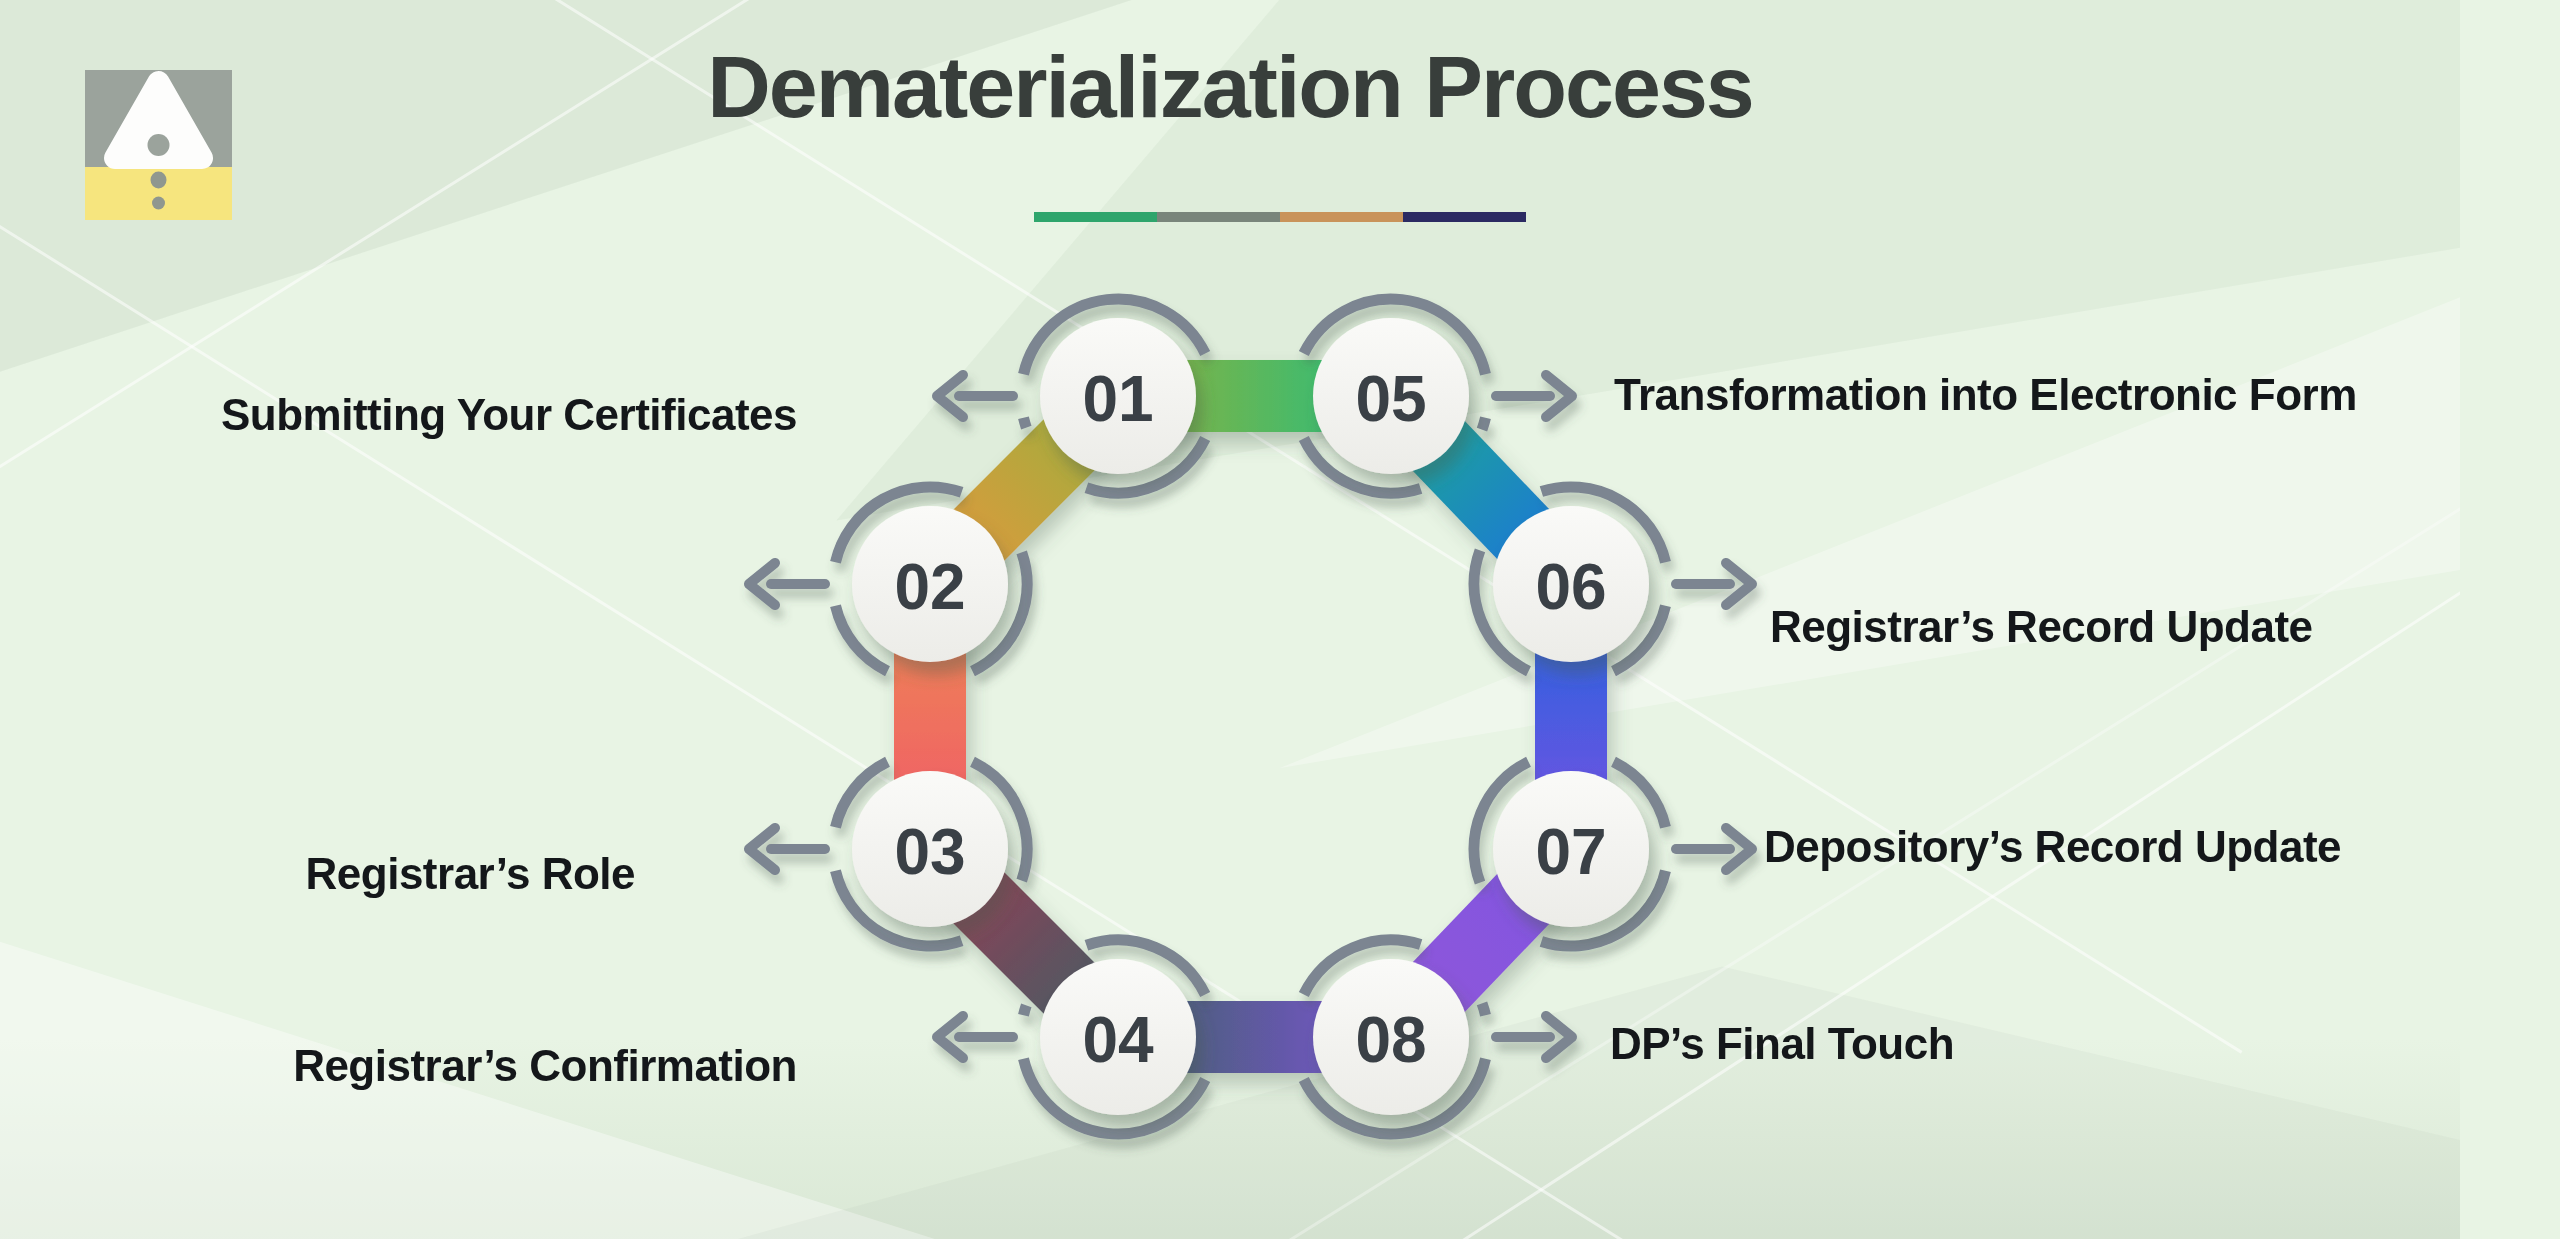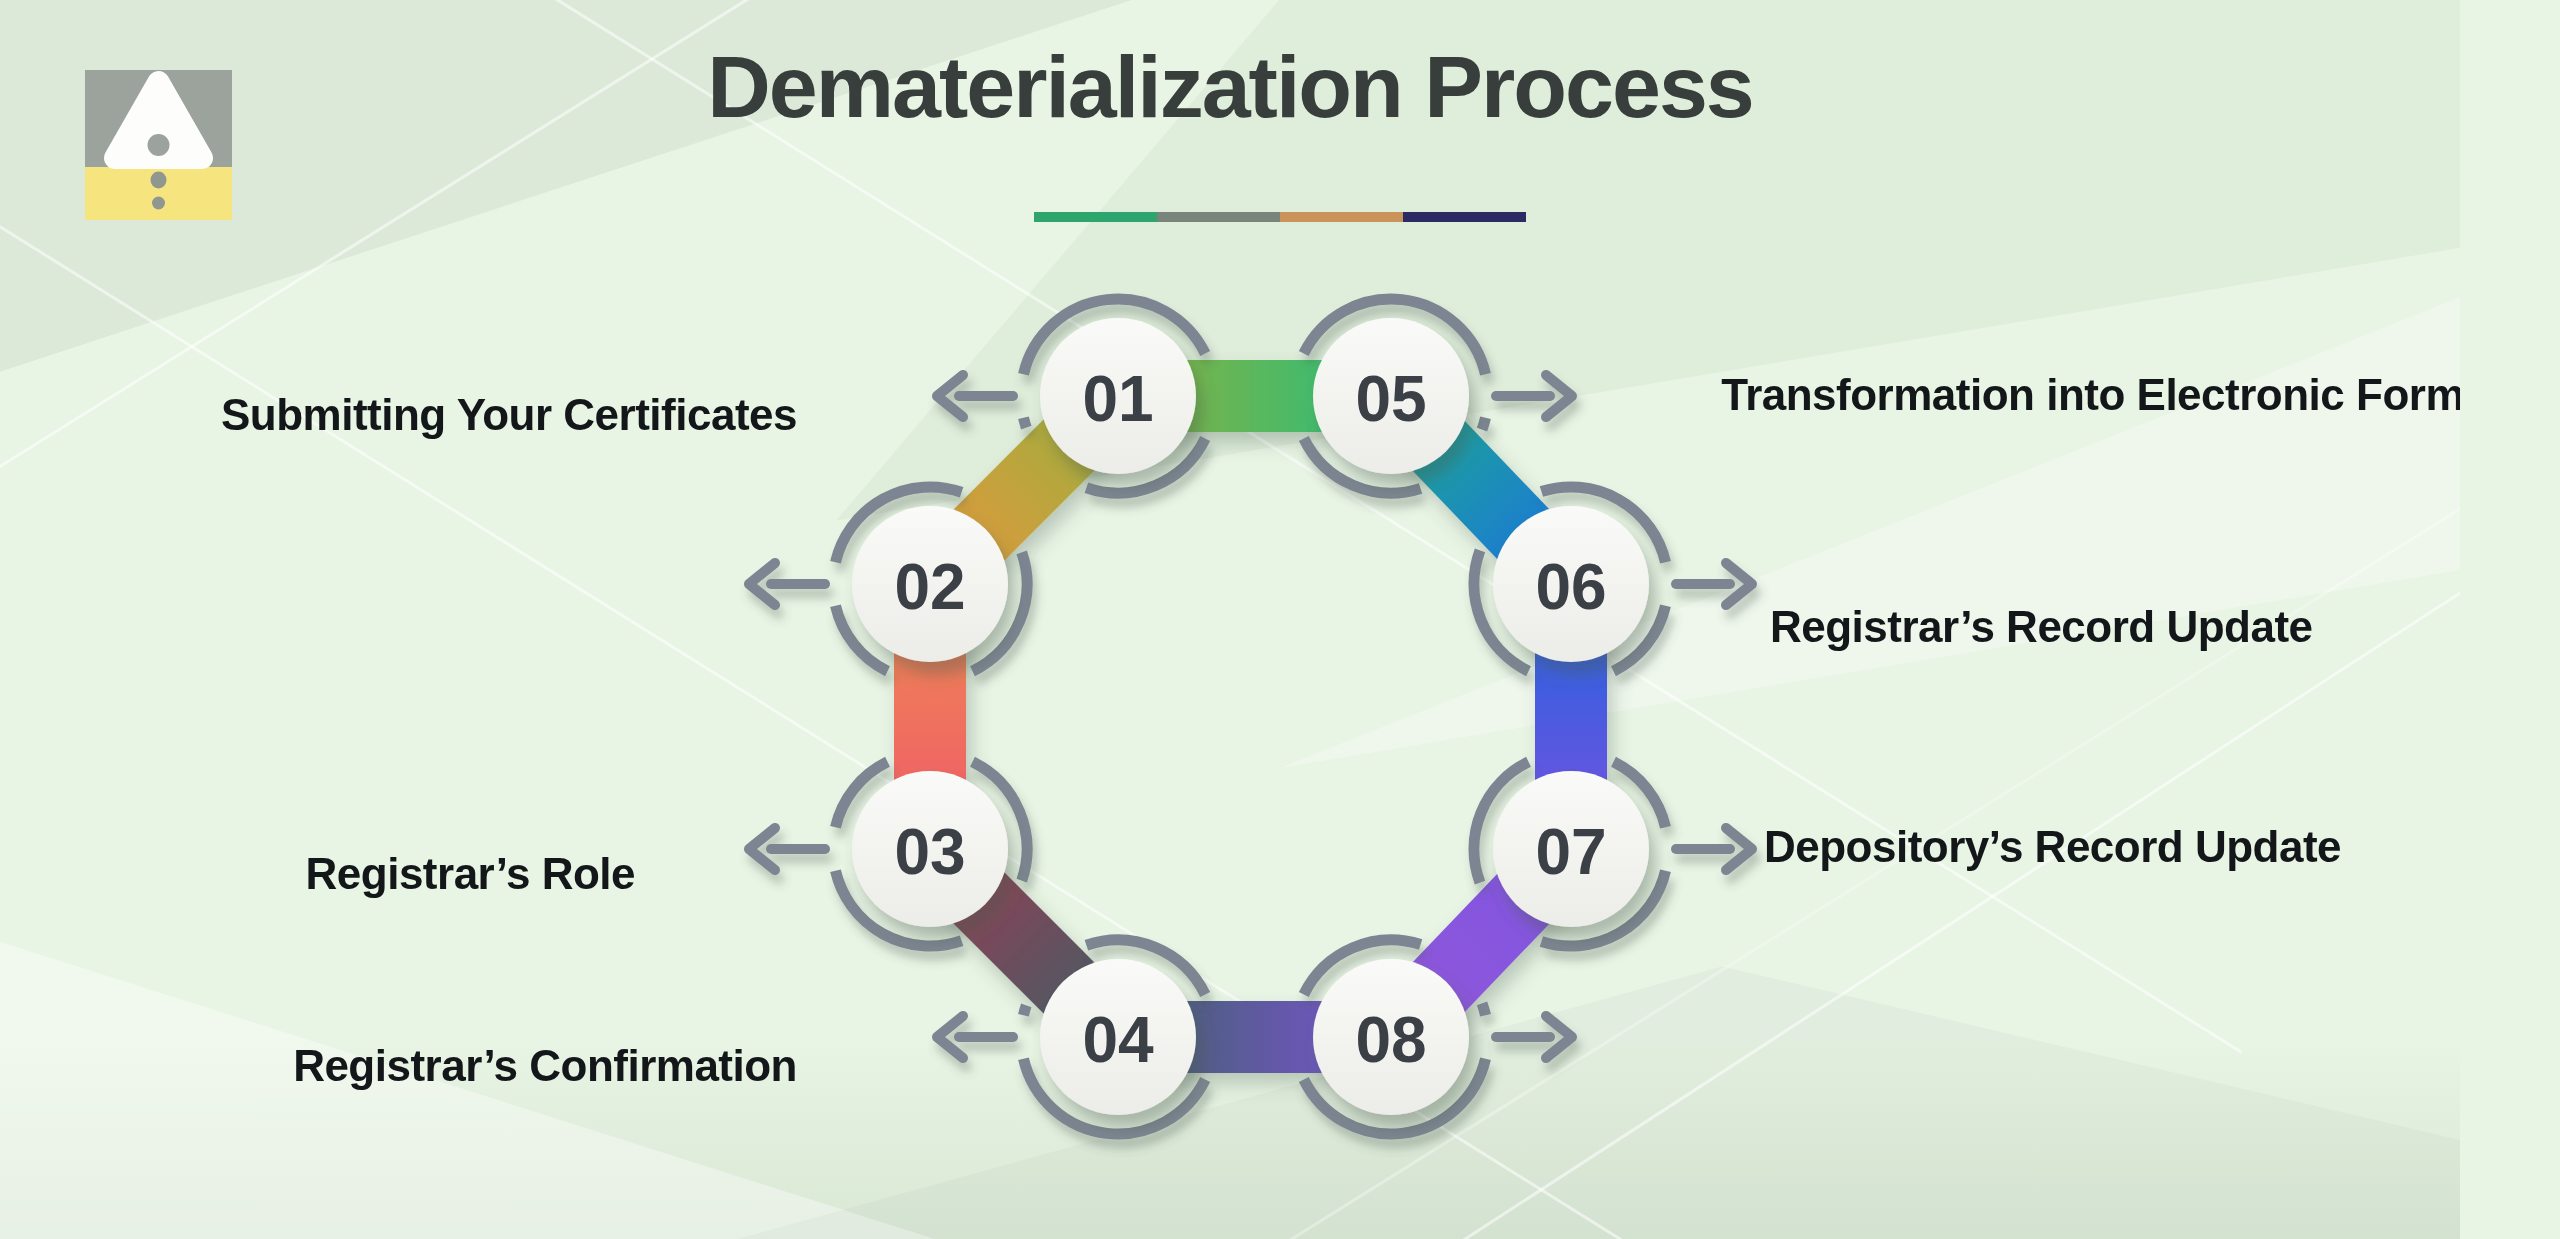--- a/index.html
+++ b/index.html
@@ -24,21 +24,21 @@
          font-size:88px;font-weight:700;letter-spacing:-2px;color:#383E3B;}
   .title-underline{position:absolute;left:1034px;top:212px;width:492px;height:10px;display:flex;}
   .title-underline span{flex:1 1 0;}
 
   
   .octagon{position:absolute;left:0;top:0;}
 
   
   .step-label{position:absolute;font-size:44px;font-weight:700;color:#14171A;
               letter-spacing:-.5px;line-height:58px;transform:translateY(-50%);white-space:nowrap;}
-  .step-label.right{text-align:right;}
+  .step-label.right{text-align:left;}
   .step-label.left{text-align:right;margin-top:25px;}
   .pos-1{right:1663px;top:390px;}
   .pos-2{right:1821px;top:583px;}
   .pos-3{right:1825px;top:849px;}
   .pos-4{right:1663px;top:1041px;}
   .pos-5{left:1614px;top:395px;width:850px;white-space:normal;}
   .pos-6{left:1770px;top:583px;margin-top:44px;}
   .pos-7{left:1764px;top:847px;}
   .pos-8{left:1610px;top:1044px;}
 </style>
@@ -199,13 +199,14 @@
         <text x="1391" y="1037" text-anchor="middle" dominant-baseline="central" dy="3" font-family="&quot;Liberation Sans&quot;,sans-serif" font-size="64" font-weight="bold" fill="#3A4046">08</text>
       </g>
     </svg>
 
   <div class="step-label left pos-1">Submitting Your Certificates</div>
   <div class="step-label left pos-3">Registrar’s Role</div>
   <div class="step-label left pos-4">Registrar’s Confirmation</div>
   <div class="step-label right pos-5">Transformation into Electronic Form</div>
   <div class="step-label right pos-6">Registrar’s Record Update</div>
   <div class="step-label right pos-7">Depository’s Record Update</div>
+  <div class="step-label right pos-8">DP’s Final Touch</div>
 </div>
 
 </body></html>

